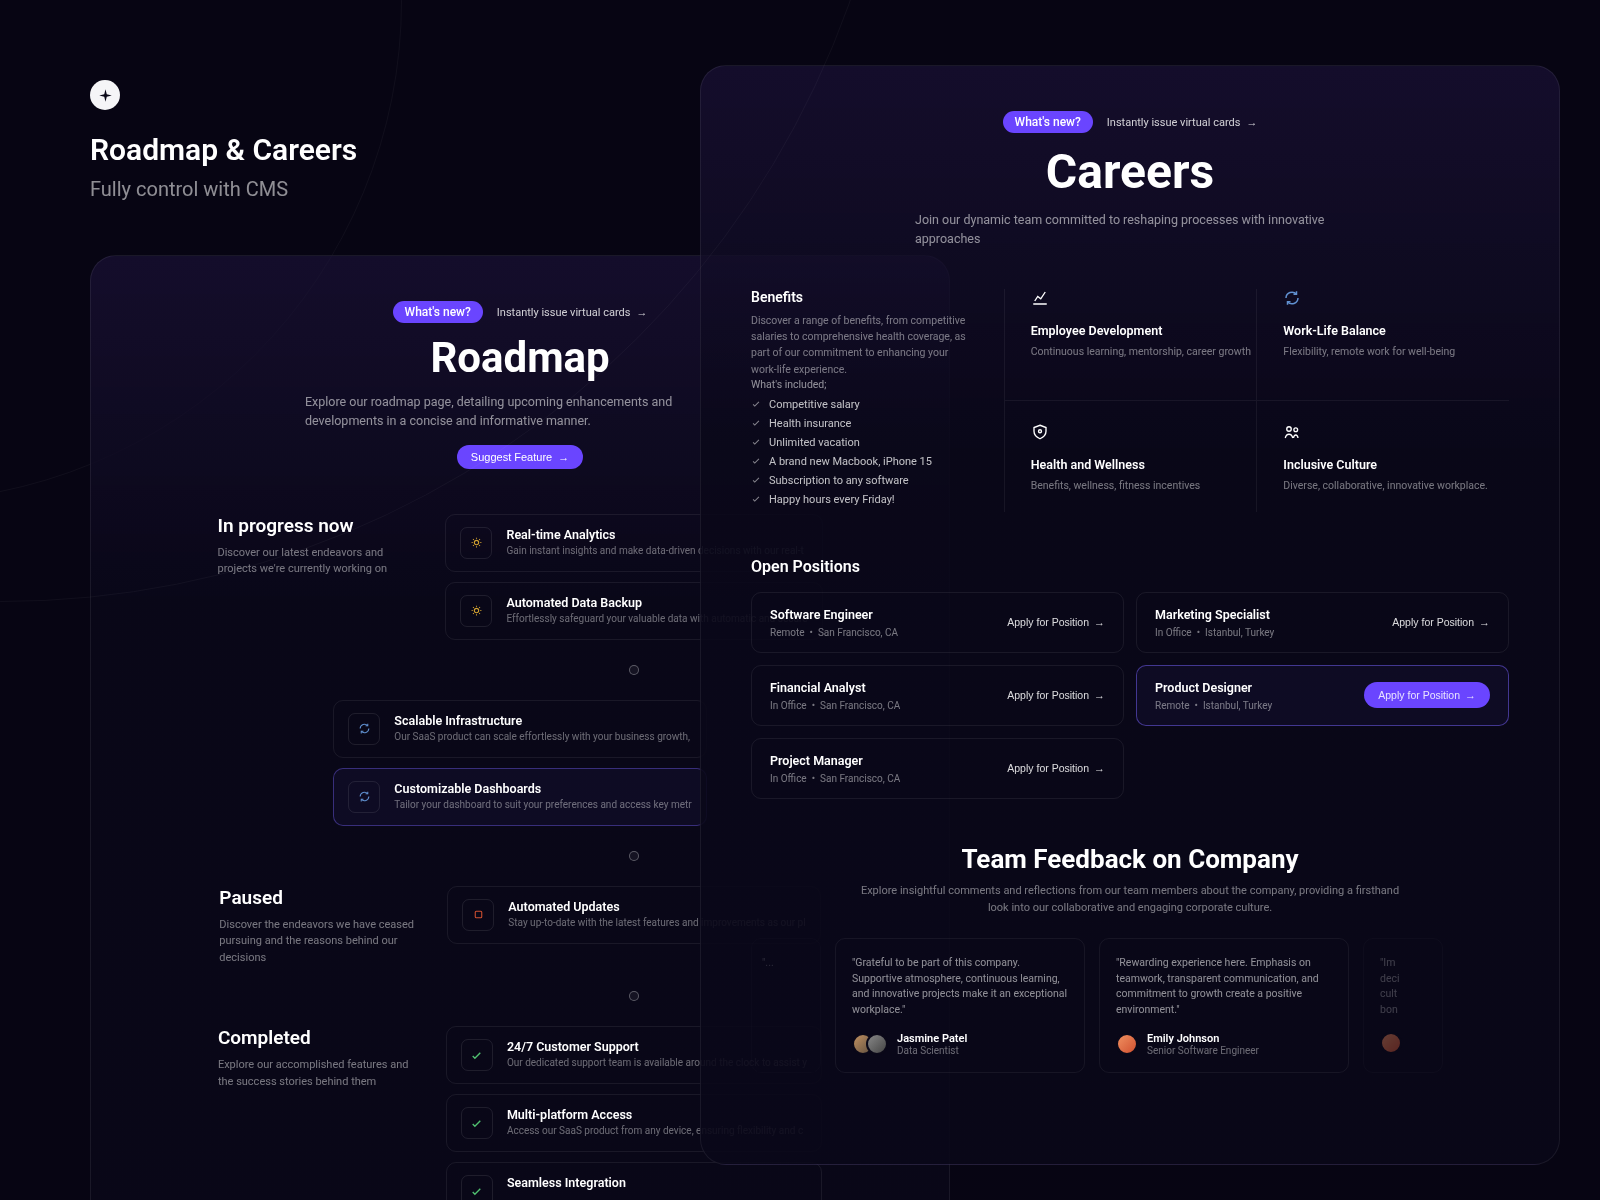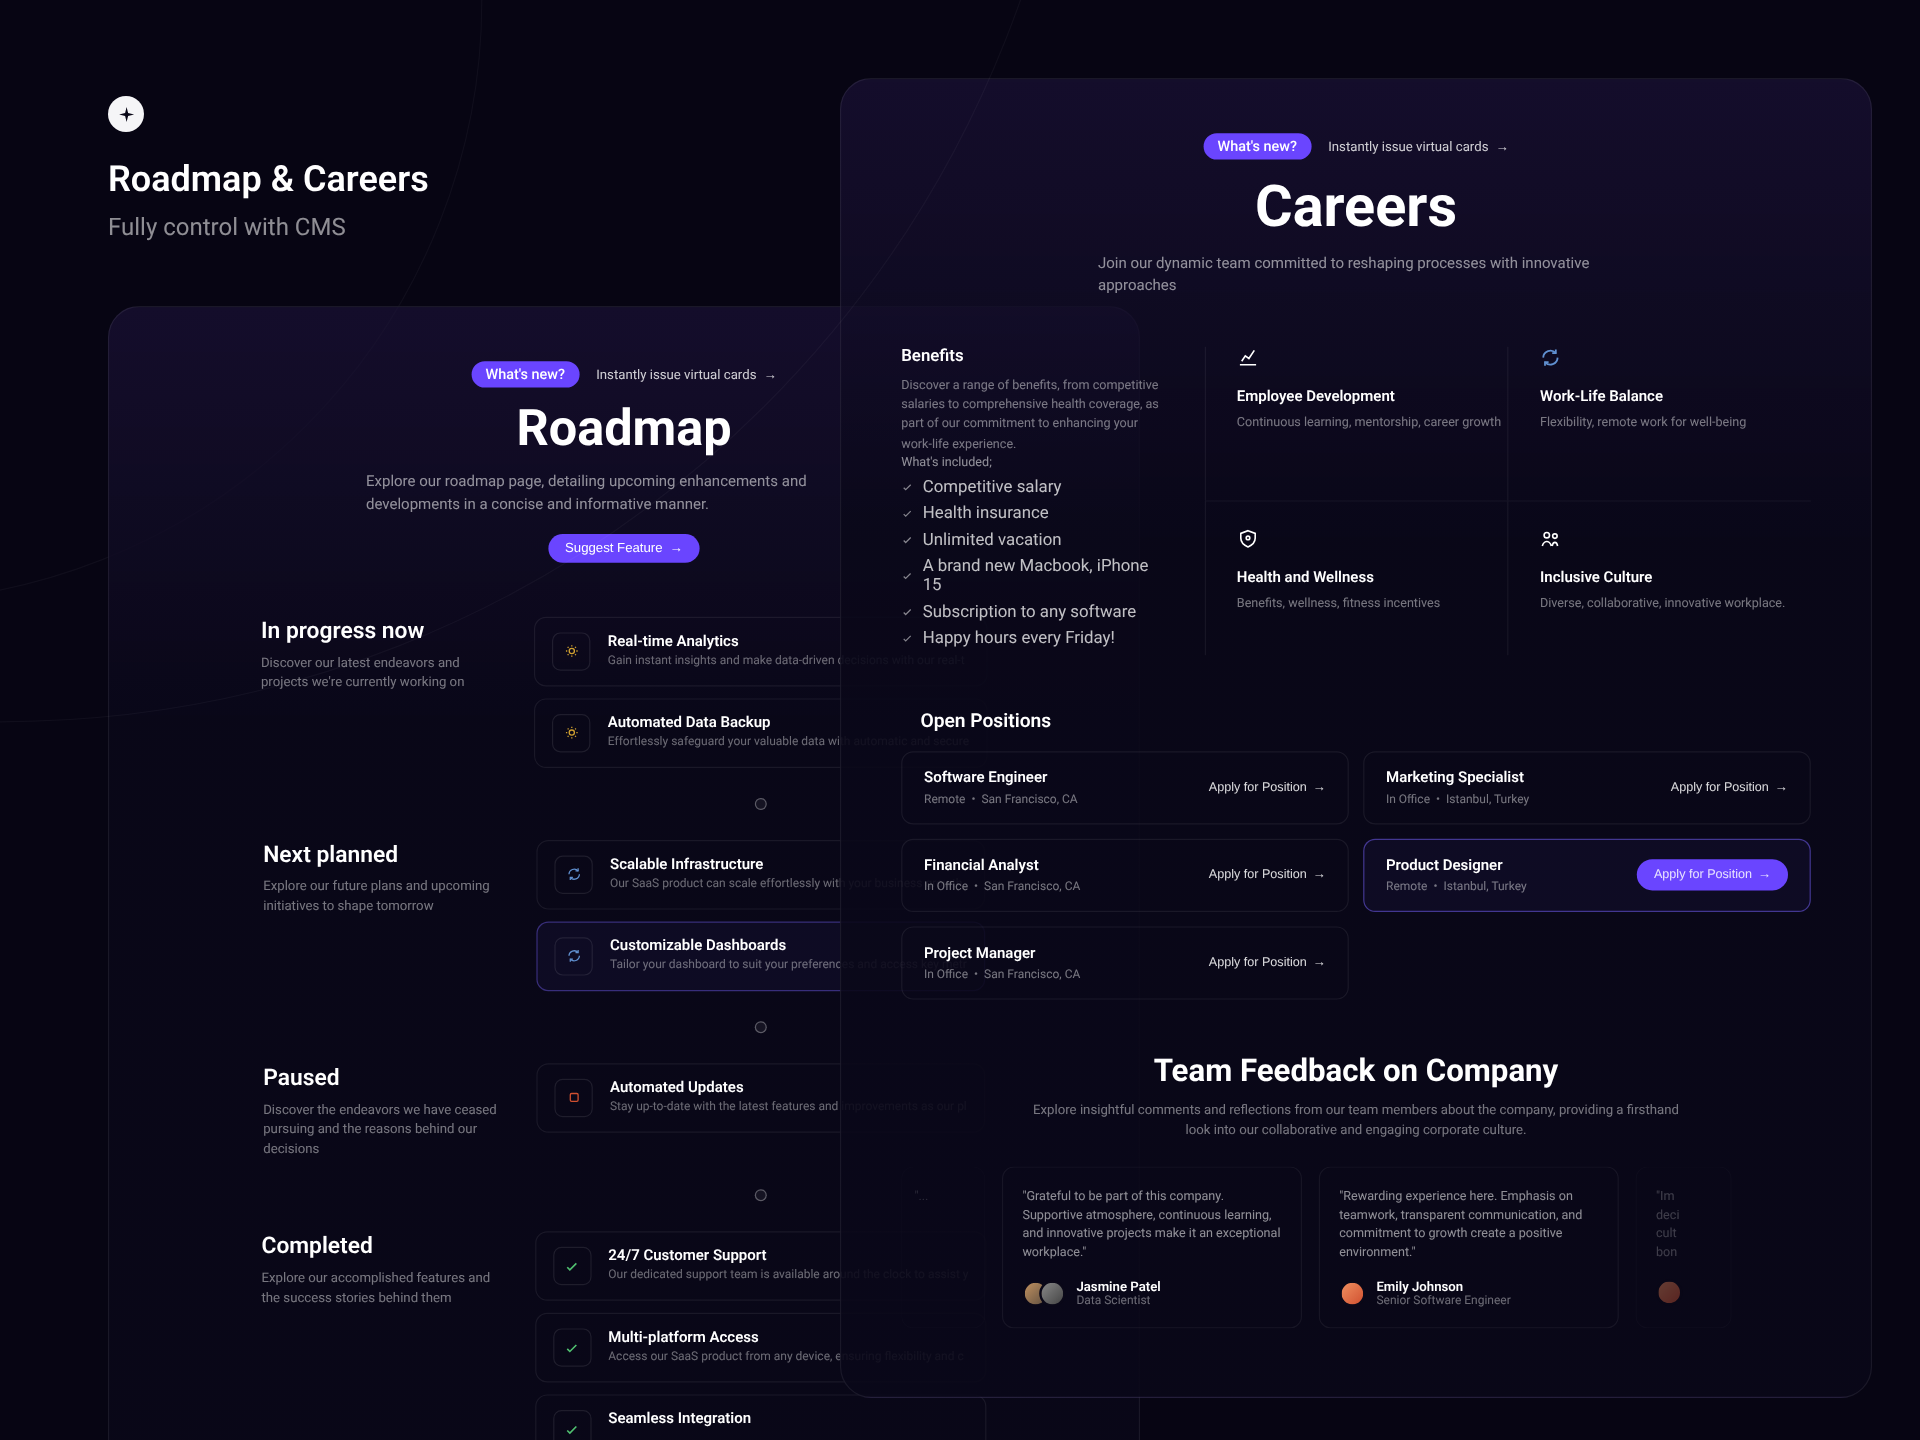--- a/index.html
+++ b/index.html
@@ -91,36 +91,36 @@
 
 
 .careers-hero { text-align: center; margin-bottom: 40px; }
 .benefits-grid { display: grid; grid-template-columns: 1fr 1fr 1fr; gap: 0; }
 .benefits-left { padding-right: 30px; }
 .benefits-left h4 { font-size: 14px; font-weight: 600; margin-bottom: 8px; }
 .benefits-left p { font-size: 10.5px; color: rgba(255,255,255,0.45); line-height: 1.55; margin-bottom: 0; }
 .whats-label { font-size: 10.5px; color: rgba(255,255,255,0.55); margin-bottom: 7px; }
 .check-list { list-style: none; }
 .check-list li {
-  font-size: 14px; color: rgba(255,255,255,0.75); margin-bottom: 6px;
+  font-size: 11px; color: rgba(255,255,255,0.75); margin-bottom: 6px;
   display: flex; align-items: center; gap: 8px;
 }
 .check-list svg { width: 10px; height: 10px; }
 
 .benefit-cell {
   border-left: 1px solid rgba(255,255,255,0.06);
   padding: 0 0 22px 26px;
 }
 .benefit-cell.lower { border-top: 1px solid rgba(255,255,255,0.06); padding-top: 22px; padding-bottom: 0; }
 .benefit-icon { margin-bottom: 12px; }
 .benefit-icon svg { width: 18px; height: 18px; }
 .benefit-title { font-size: 12.5px; font-weight: 600; margin-bottom: 6px; }
 .benefit-desc { font-size: 10.5px; color: rgba(255,255,255,0.45); line-height: 1.5; }
 
-.positions-head { font-size: 16px; font-weight: 600; margin: 45px 16px 16px; }
+.positions-head { font-size: 16px; font-weight: 600; margin: 45px 0 16px; }
 .positions-grid { display: grid; grid-template-columns: 1fr 1fr; gap: 12px; }
 .position-card {
   border: 1px solid rgba(255,255,255,0.07); border-radius: 10px;
   padding: 14px 18px; display: flex; align-items: center; justify-content: space-between;
 }
 .position-card.highlight { border-color: rgba(120,100,255,0.5); background: rgba(60,45,120,0.12); }
 .pos-title { font-size: 12.5px; font-weight: 600; margin-bottom: 5px; }
 .pos-meta { font-size: 10px; color: rgba(255,255,255,0.45); }
 .pos-meta .sep { margin: 0 5px; }
 .apply-btn {
@@ -214,24 +214,20 @@
             <div class="feature-title">Automated Data Backup</div>
             <div class="feature-sub">Effortlessly safeguard your valuable data with automatic and secure</div>
           </div>
         </div>
     </div>
       </div>
       <div class="dot-sep">
         <span></span>
       </div>
       <div class="roadmap-section">
-    <div class="roadmap-left">
-      <div class="section-title">Next planned</div>
-      <div class="section-desc">Explore our future plans and upcoming initiatives to shape tomorrow</div>
-    </div>
     <div class="roadmap-right">
 
         <div class="feature-card">
           <div class="feature-icon">
               <svg viewBox="0 0 24 24" stroke="#6090d0" fill="none" stroke-width="2">
                 <path d="M4 12a8 8 0 0 1 14-5M20 12a8 8 0 0 1-14 5"></path>
                 <path d="M18 3v4h-4M6 21v-4h4"></path>
               </svg>
             </div>
           <div class="feature-text">

